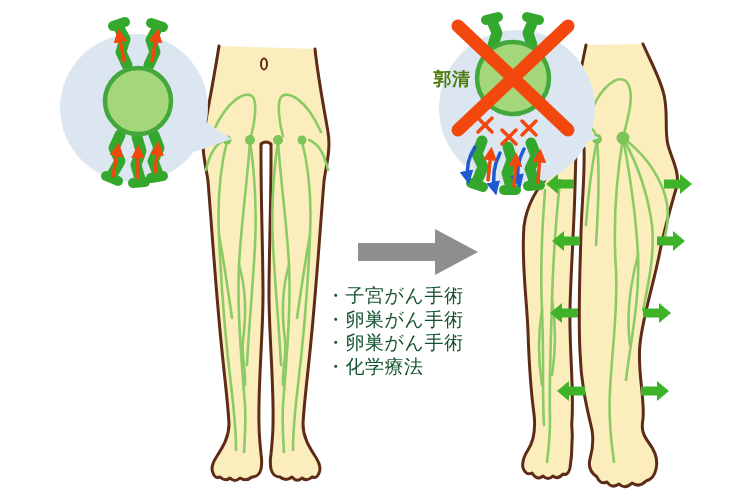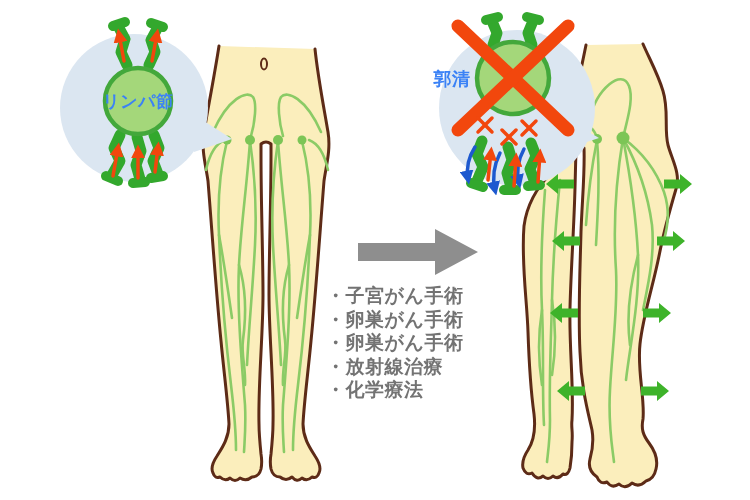--- a/index.html
+++ b/index.html
@@ -2,28 +2,28 @@
 <html><head>
 <meta charset="utf-8">
 <style>
   html,body{margin:0;padding:0;background:#fff;}
   .canvas{
     position:relative;width:750px;height:500px;background:#ffffff;overflow:hidden;
     font-family:"DejaVu Sans","Liberation Sans",sans-serif;
   }
   .canvas svg{position:absolute;left:0;top:0;}
   .label{
-    position:absolute;color:#3b82f6;font-weight:600;white-space:nowrap;
+    position:absolute;color:#4d7c0f;font-weight:600;white-space:nowrap;
     transform:translate(-50%,-50%);letter-spacing:0.5px;
   }
   .lymph-node-label{left:138px;top:101px;font-size:17px;}
   .dissection-label{left:452px;top:79px;font-size:18px;}
   .causes{
     position:absolute;left:326px;top:284px;margin:0;padding:0;list-style:none;
-    color:#737373;font-size:19px;line-height:23.6px;font-weight:700;letter-spacing:0.5px;
+    color:#14532d;font-size:19px;line-height:23.6px;font-weight:400;letter-spacing:0.5px;
   }
 </style>
 </head>
 <body>
 
 <div class="canvas">
 
 <svg width="750" height="500" viewBox="0 0 750 500">
   <defs>
     <marker id="ah-red" viewBox="0 0 10 10" refX="6" refY="5" markerWidth="4" markerHeight="4" orient="auto-start-reverse">
@@ -206,24 +206,22 @@
     <polygon points="552,241 564,231 564,236.5 580,236.5 580,245.5 564,245.5 564,251"></polygon>
     <polygon points="550,313 562,303 562,308.5 578,308.5 578,317.5 562,317.5 562,323"></polygon>
     <polygon points="557,391 569,381 569,386.5 585,386.5 585,395.5 569,395.5 569,401"></polygon>
     <polygon points="692,184 680,174 680,179.5 664,179.5 664,188.5 680,188.5 680,194"></polygon>
     <polygon points="685,241 673,231 673,236.5 657,236.5 657,245.5 673,245.5 673,251"></polygon>
     <polygon points="671,313 659,303 659,308.5 643,308.5 643,317.5 659,317.5 659,323"></polygon>
     <polygon points="669,391 657,381 657,386.5 641,386.5 641,395.5 657,395.5 657,401"></polygon>
   </g>
 </svg>
 
-<div class="label lymph-node-label">リンパ節</div>
 <div class="label dissection-label">郭清</div>
 
 <ul class="causes">
   <li>・子宮がん手術</li>
   <li>・卵巣がん手術</li>
   <li>・卵巣がん手術</li>
-  <li>・放射線治療</li>
   <li>・化学療法</li>
 </ul>
 
 </div>
 
 </body></html>

